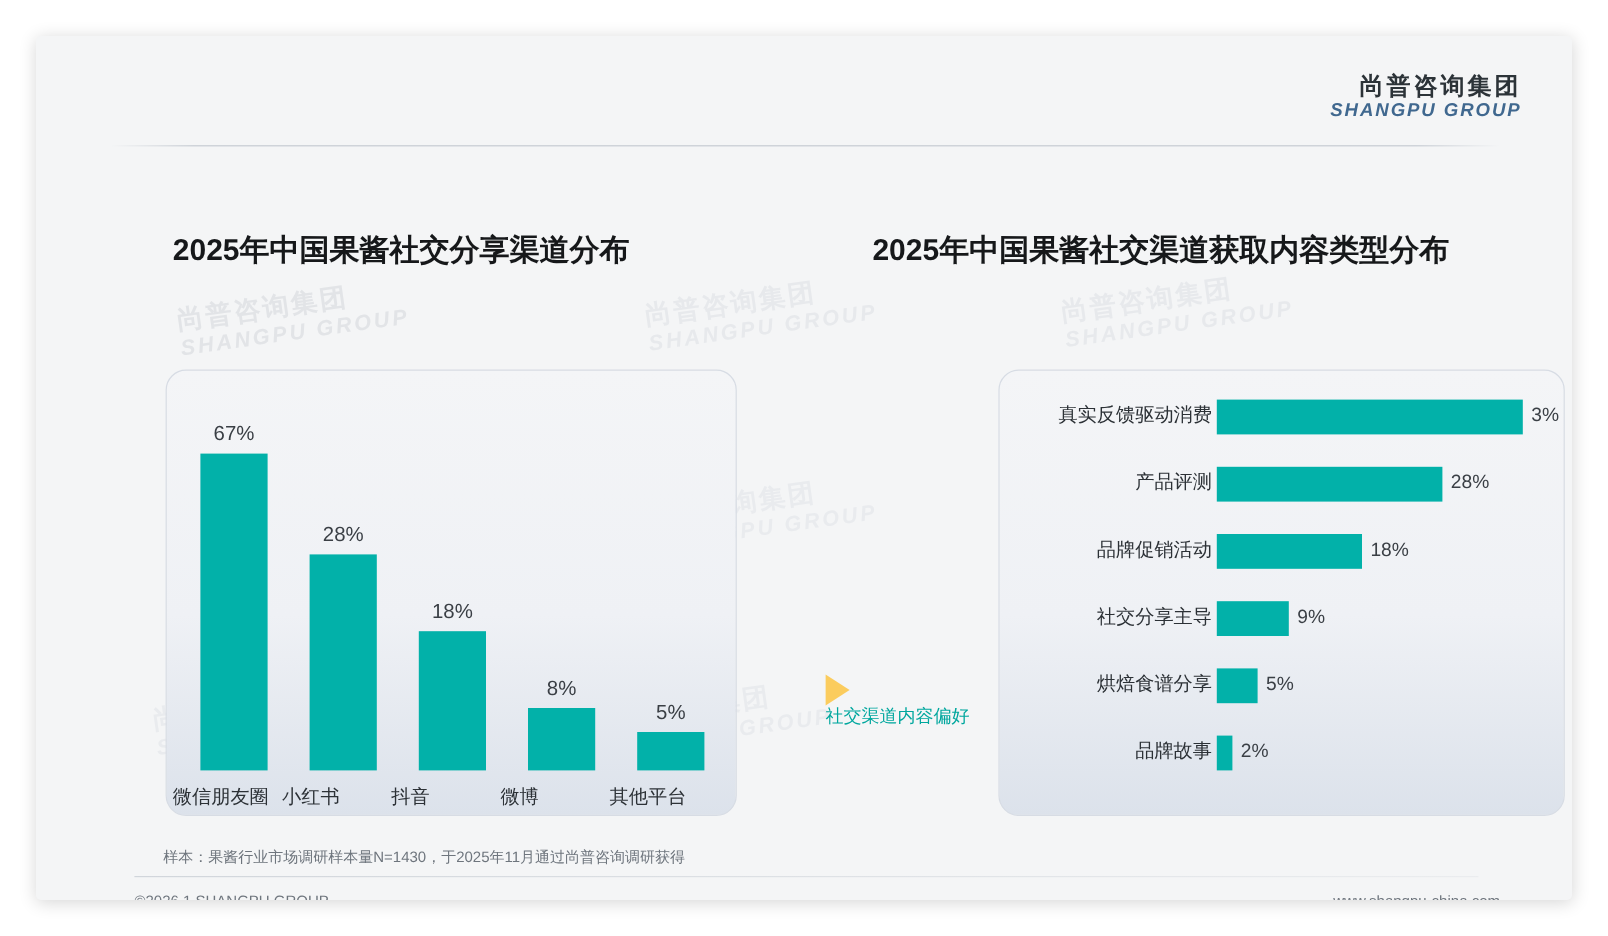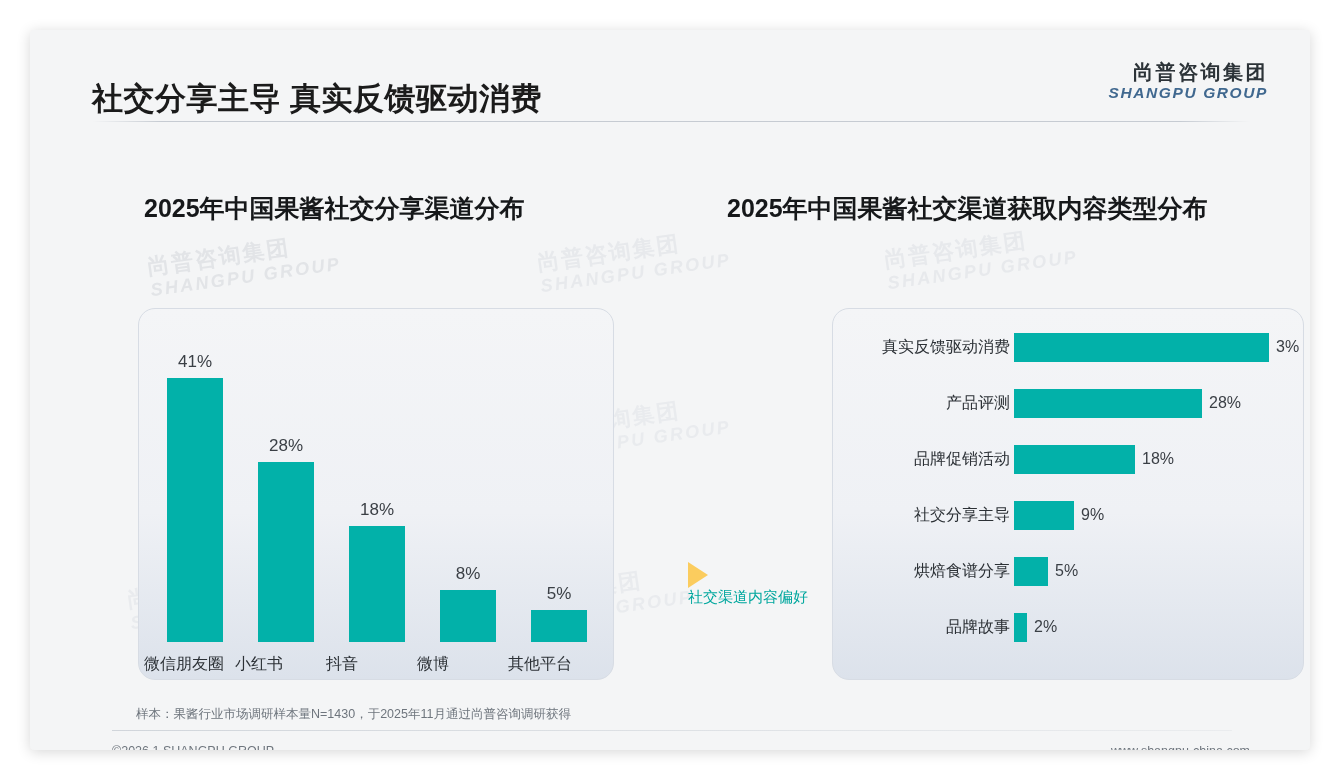--- a/index.html
+++ b/index.html
@@ -236,21 +236,20 @@
     color: #6f767e;
     white-space: nowrap;
   }
 </style>
 </head>
 <body>
 
 <div id="slide">
 
   <div id="header">
-    <div id="slide-title">社交分享主导 真实反馈驱动消费</div>
     <div id="logo">
       <div id="logo-cn">尚普咨询集团</div>
       <div id="logo-en">SHANGPU GROUP</div>
     </div>
     <div id="header-rule"></div>
   </div>
 
   <div class="wm" style="left:118px; top:212px;">
     <span class="cn">尚普咨询集团</span>
     <span class="en">SHANGPU GROUP</span>
@@ -290,21 +289,21 @@
 
   <div id="left-title" class="chart-title">2025年中国果酱社交分享渠道分布</div>
   <div id="right-title" class="chart-title">2025年中国果酱社交渠道获取内容类型分布</div>
 
   <div id="left-card" class="card"></div>
   <div id="right-card" class="card"></div>
 
   <div id="left-chart">
       <div class="vbar-group" style="left: 12px; height: 300px;">
         <div class="vbar" style="height: 264px; background: rgb(2, 177, 169);"></div>
-        <div class="vbar-value" style="bottom: 270px;">41%</div>
+        <div class="vbar-value" style="bottom: 270px;">67%</div>
         <div class="vbar-label">微信朋友圈</div>
       </div>
       <div class="vbar-group" style="left: 103px; height: 300px;">
         <div class="vbar" style="height: 180px; background: rgb(2, 177, 169);"></div>
         <div class="vbar-value" style="bottom: 186px;">28%</div>
         <div class="vbar-label">小红书</div>
       </div>
       <div class="vbar-group" style="left: 194px; height: 300px;">
         <div class="vbar" style="height: 116px; background: rgb(2, 177, 169);"></div>
         <div class="vbar-value" style="bottom: 122px;">18%</div>

